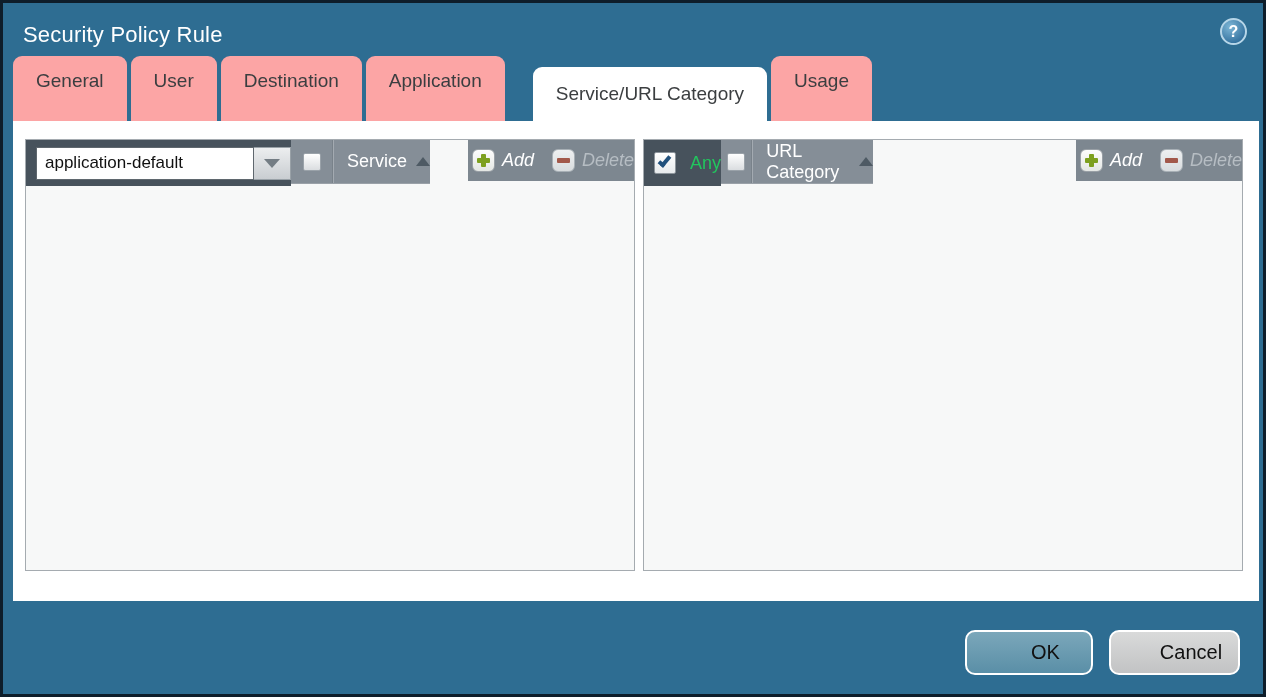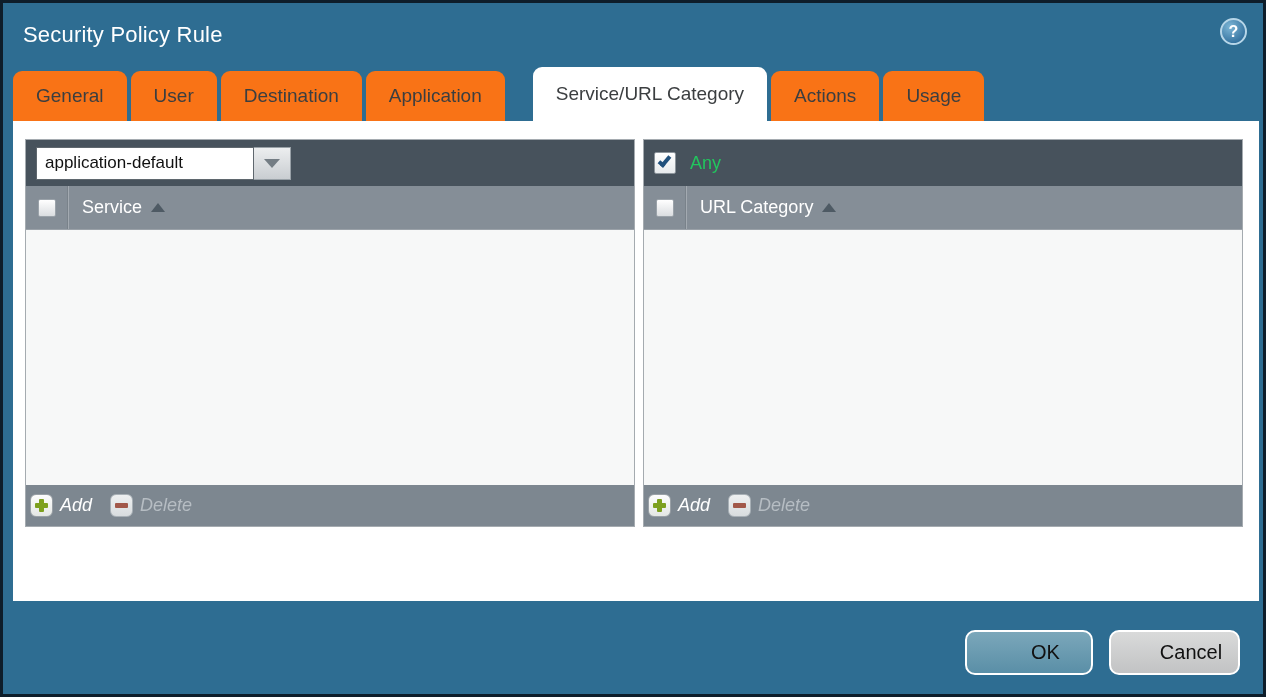--- a/index.html
+++ b/index.html
@@ -29,41 +29,41 @@
     color:#fff; font-size:16px; font-weight:bold;
     display:flex; align-items:center; justify-content:center;
     cursor:pointer;
   }
   
   .tabs {
     position:absolute; left:10px; top:68px; height:50px;
     display:flex; gap:4px; align-items:flex-end;
   }
   .tab {
-    height:50px; line-height:50px;
+    height:65px; line-height:50px;
     padding:0 23px;
-    background:#f97316;
+    background:#fca5a5;
     border-radius:9px 9px 0 0;
     color:#3b3e40; font-size:19px;
     cursor:pointer; white-space:nowrap;
   }
   .tab.active {
     background:#ffffff; height:54px; line-height:54px;
     position:relative; z-index:3;margin-left:24px;
   }
   
   .content {
     position:absolute; left:10px; top:118px;
     width:1246px; height:480px;
     background:#ffffff; z-index:2;
   }
   .panel {
-    position:absolute; top:18px; height:388px;
+    position:absolute; top:18px; height:432px;
     border:1px solid #a5abb0;
-    display:flex; flex-direction:column;
+    display:flex; 
     background:#f7f8f8;
   }
   .panel.left  { left:12px;  width:610px; }
   .panel.right { left:630px; width:600px; }
 
   .panel-toolbar {
     height:46px; flex:0 0 46px;
     background:#47525c;
     display:flex; align-items:center;
     padding-left:10px;
@@ -187,21 +187,20 @@
     <span class="title">Security Policy Rule</span>
     <div class="help-icon">?</div>
   </div>
 
   <div class="tabs">
     <div class="tab">General</div>
     <div class="tab">User</div>
     <div class="tab">Destination</div>
     <div class="tab">Application</div>
     <div class="tab active">Service/URL Category</div>
-    <div class="tab">Actions</div>
     <div class="tab">Usage</div>
   </div>
 
   <div class="content">
 
     <div class="panel left">
       <div class="panel-toolbar">
         <div class="dropdown">
           <div class="dropdown-field">application-default</div>
           <div class="dropdown-btn">

